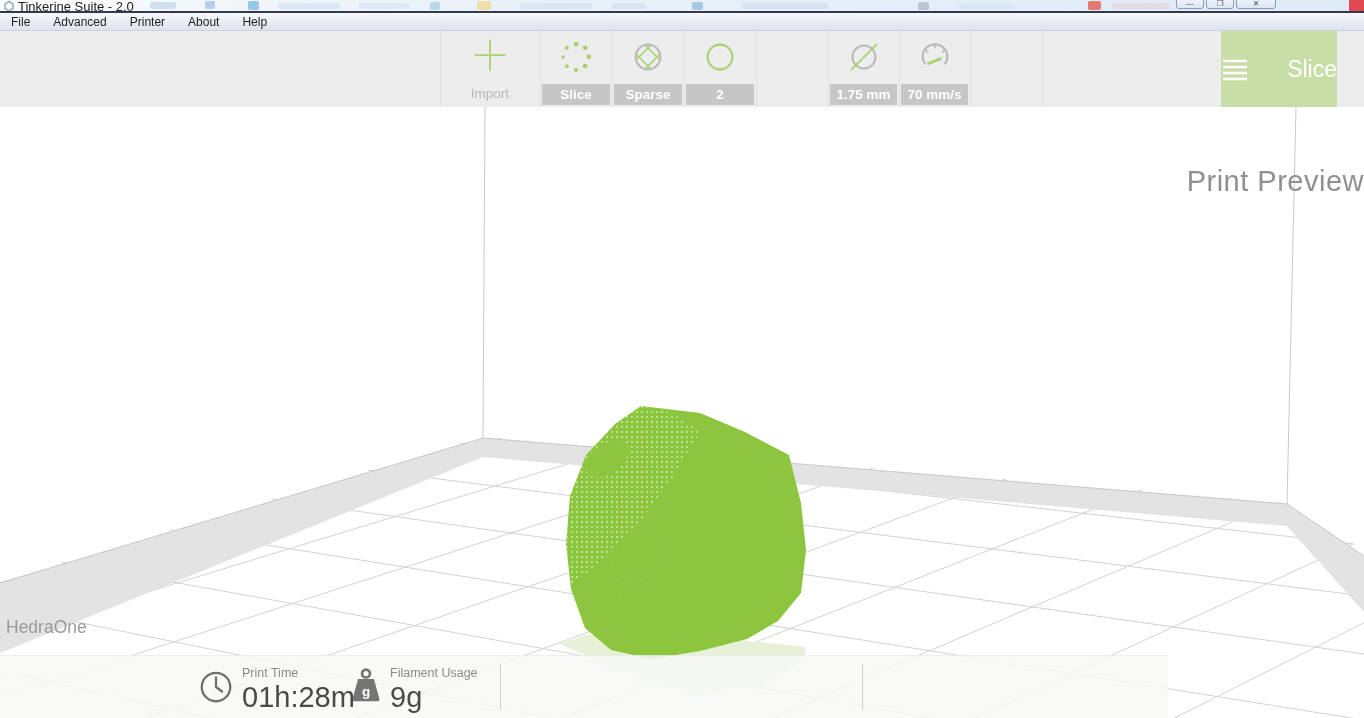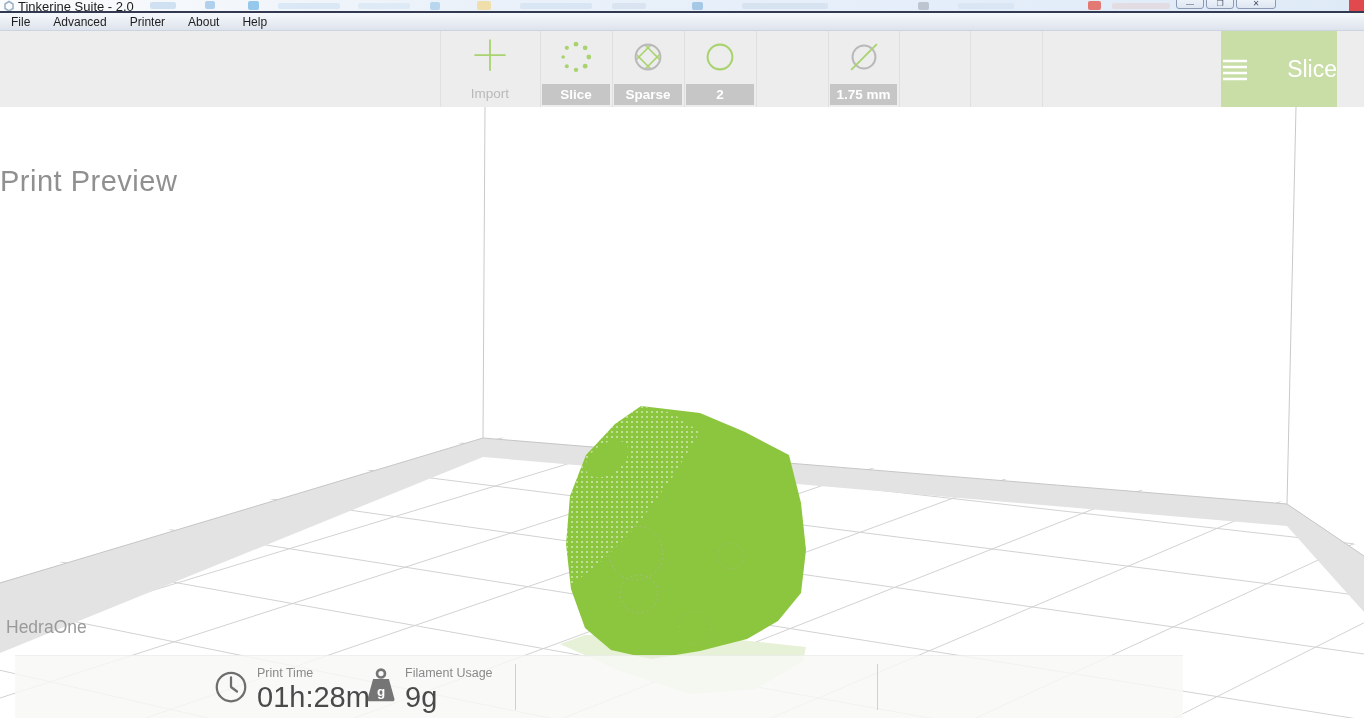--- a/index.html
+++ b/index.html
@@ -58,26 +58,26 @@
     display:flex; align-items:center; justify-content:space-between; gap:16px; }
   .slice-label { color:#fff; font-size:23px; }
 
   
   .viewport { position:absolute; left:0; top:107px; width:1364px; height:611px; background:#fff; overflow:hidden; }
   .scene-svg { position:absolute; left:0; top:0; }
   .wall { fill:#e3e3e3; }
   .grid-line { stroke:#d2d2d2; stroke-width:1; }
   .rim-edge { fill:none; stroke:#c6c6c6; stroke-width:1; }
   .corner-line { stroke:#c9c9c9; stroke-width:1; }
-  .preview-heading { position:absolute; left:0; top:58px; width:100%; text-align:left;
-    font-size:29px; color:#909090; letter-spacing:.5px; }
+  .preview-heading { position:absolute; left:0; top:58px; width:100%; text-align:right;
+    font-size:29px; color:#909090; letter-spacing:.5px;padding-left:13px; }
   .model-name { position:absolute; left:6px; top:510px; font-size:17.5px; color:#9a9a9a; }
 
   
-  .statusbar { position:absolute; left:15px; top:548px; width:1168px; height:63px;
+  .statusbar { position:absolute; left:0; top:548px; width:1168px; height:63px;
     background:rgba(248,248,245,.84); border-top:1px solid rgba(0,0,0,.04); }
   .sb-ico { position:absolute; }
   .sb-block { position:absolute; }
   .sb-label { font-size:12.5px; color:#8a8a8a; }
   .sb-value { font-size:29px; color:#4a4a4a; margin-top:1px; }
   .sb-div { position:absolute; top:8px; width:1px; height:46px; background:#d0d0d0; }
 </style>
 </head>
 <body>
 
@@ -178,20 +178,30 @@
 
 
     <div class="tcol" style="left:828px;width:71px">
       <svg class="ticon" width="44" height="44" viewBox="0 0 48 48">
         <circle cx="24" cy="24" r="12.5" fill="none" stroke="var(--icon-gray)" stroke-width="2.2"></circle>
         <path d="M10 38 L38 10" stroke="var(--icon-green)" stroke-width="2"></path>
       </svg>
       <div class="badge">1.75 mm</div>
     </div>
 
+    <div class="tcol" style="left:899px;width:71px">
+      <svg class="ticon" width="44" height="44" viewBox="0 0 48 48">
+        <path d="M13.5 32 A13.5 13.5 0 1 1 34.5 32" fill="none" stroke="var(--icon-gray)" stroke-width="2.2"></path>
+        <g stroke="var(--icon-gray)" stroke-width="1.8">
+          <path d="M24 10.5 L24 14.5 M13 16 L16 19 M35 16 L32 19"></path>
+        </g>
+        <path d="M17 31 L30 26" stroke="var(--icon-green)" stroke-width="3.2" stroke-linecap="round"></path>
+      </svg>
+      <div class="badge">70 mm/s</div>
+    </div>
 
 
     <div class="slice-btn">
       <svg width="28" height="24" viewBox="0 0 28 24">
         <g stroke="#fff" stroke-width="2.4">
           <path d="M2 4 L26 4 M2 10 L26 10 M2 16 L26 16 M2 22 L26 22"></path>
         </g>
       </svg>
       <span class="slice-label">Slice</span>
     </div>

